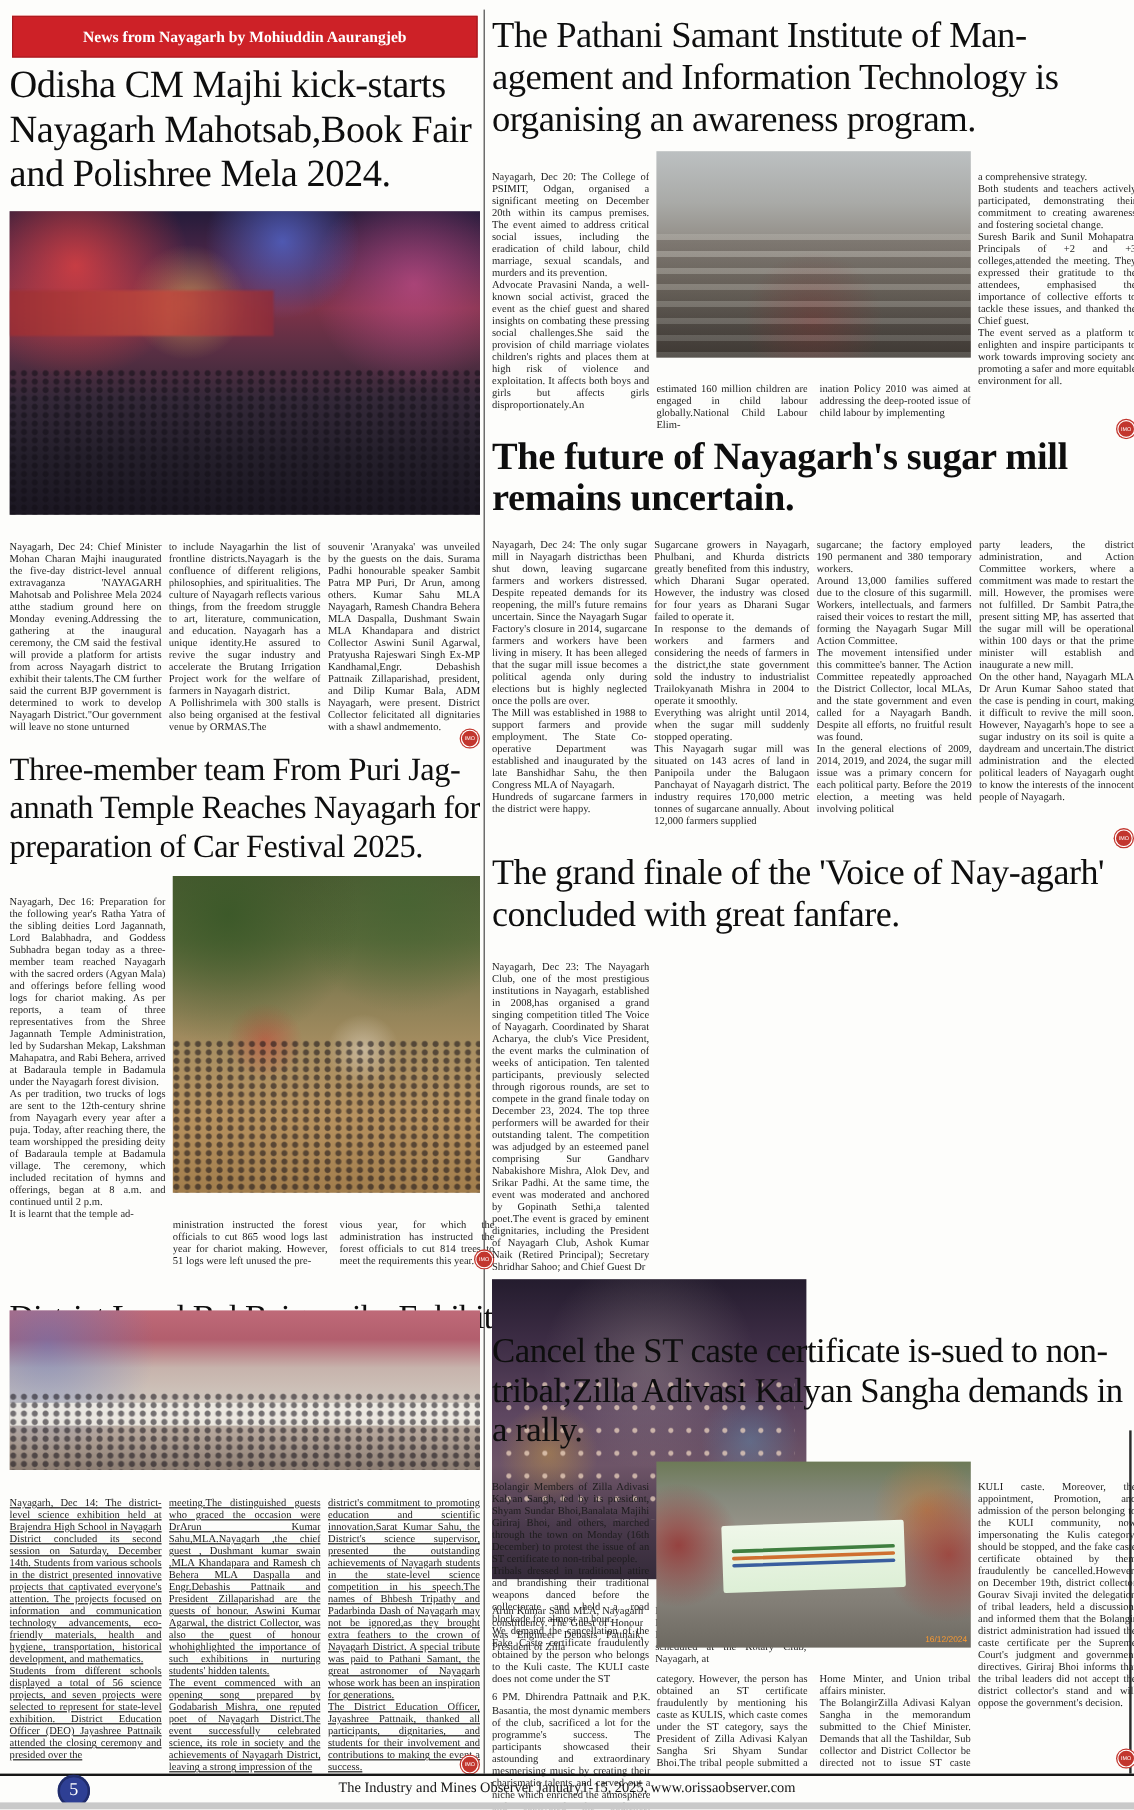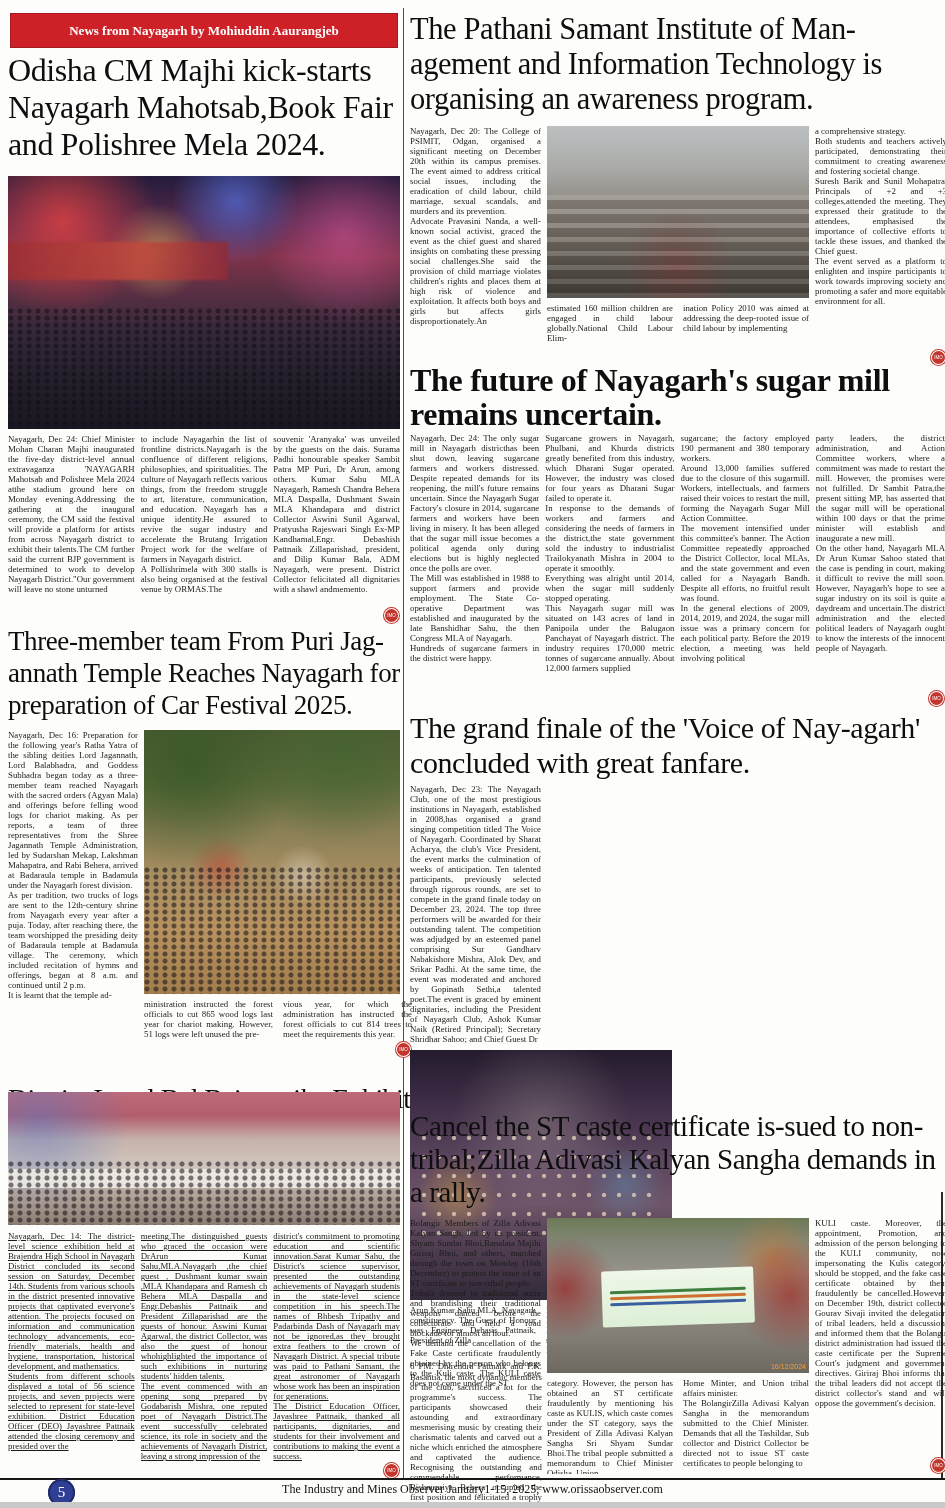--- a/index.html
+++ b/index.html
@@ -14,21 +14,21 @@
   .hl-sugar{left:410px;top:364px;width:535px;font-size:32px;line-height:1.06;font-weight:bold;letter-spacing:-0.3px;}
   .hl-voice{left:410px;top:711px;width:535px;font-size:30px;line-height:1.16;}
   .hl-st{left:410px;top:1110px;width:535px;font-size:29px;line-height:1.14;}
   
   .banner{position:absolute;left:10px;top:13px;width:388px;height:35px;background:#cd2127;
           color:#fff;font-weight:bold;font-size:13px;display:flex;align-items:center;
           justify-content:center;box-shadow:inset 0 0 0 1px #a21b20;}
   
   .row{position:absolute;display:flex;gap:6px;}
   .col{flex:1;position:relative;text-align:justify;font-size:8.8px;line-height:1.14;
-       overflow:hidden;white-space:pre-line;}
+       overflow:hidden;white-space:pre-line;margin-top:16px;}
   .fix{flex:none;}
   .mid{display:flex;flex-direction:column;flex:none;}
   .under{display:flex;gap:10px;margin-top:5px;flex:1;overflow:hidden;}
   .cm-body{left:8px;top:434px;width:392px;height:190px;}
   .puri-row{left:8px;top:730px;width:392px;height:328px;}
   .bal-body{left:8px;top:1231px;width:392px;height:248px;text-decoration:underline;}
   .psimit-row{left:410px;top:126px;width:535px;height:240px;}
   .sugar-body{left:410px;top:433px;width:535px;height:274px;}
   .voice-row{left:410px;top:784px;width:535px;height:325px;flex-direction:column;}
   .st-row{left:410px;top:1218px;width:535px;height:256px;}

